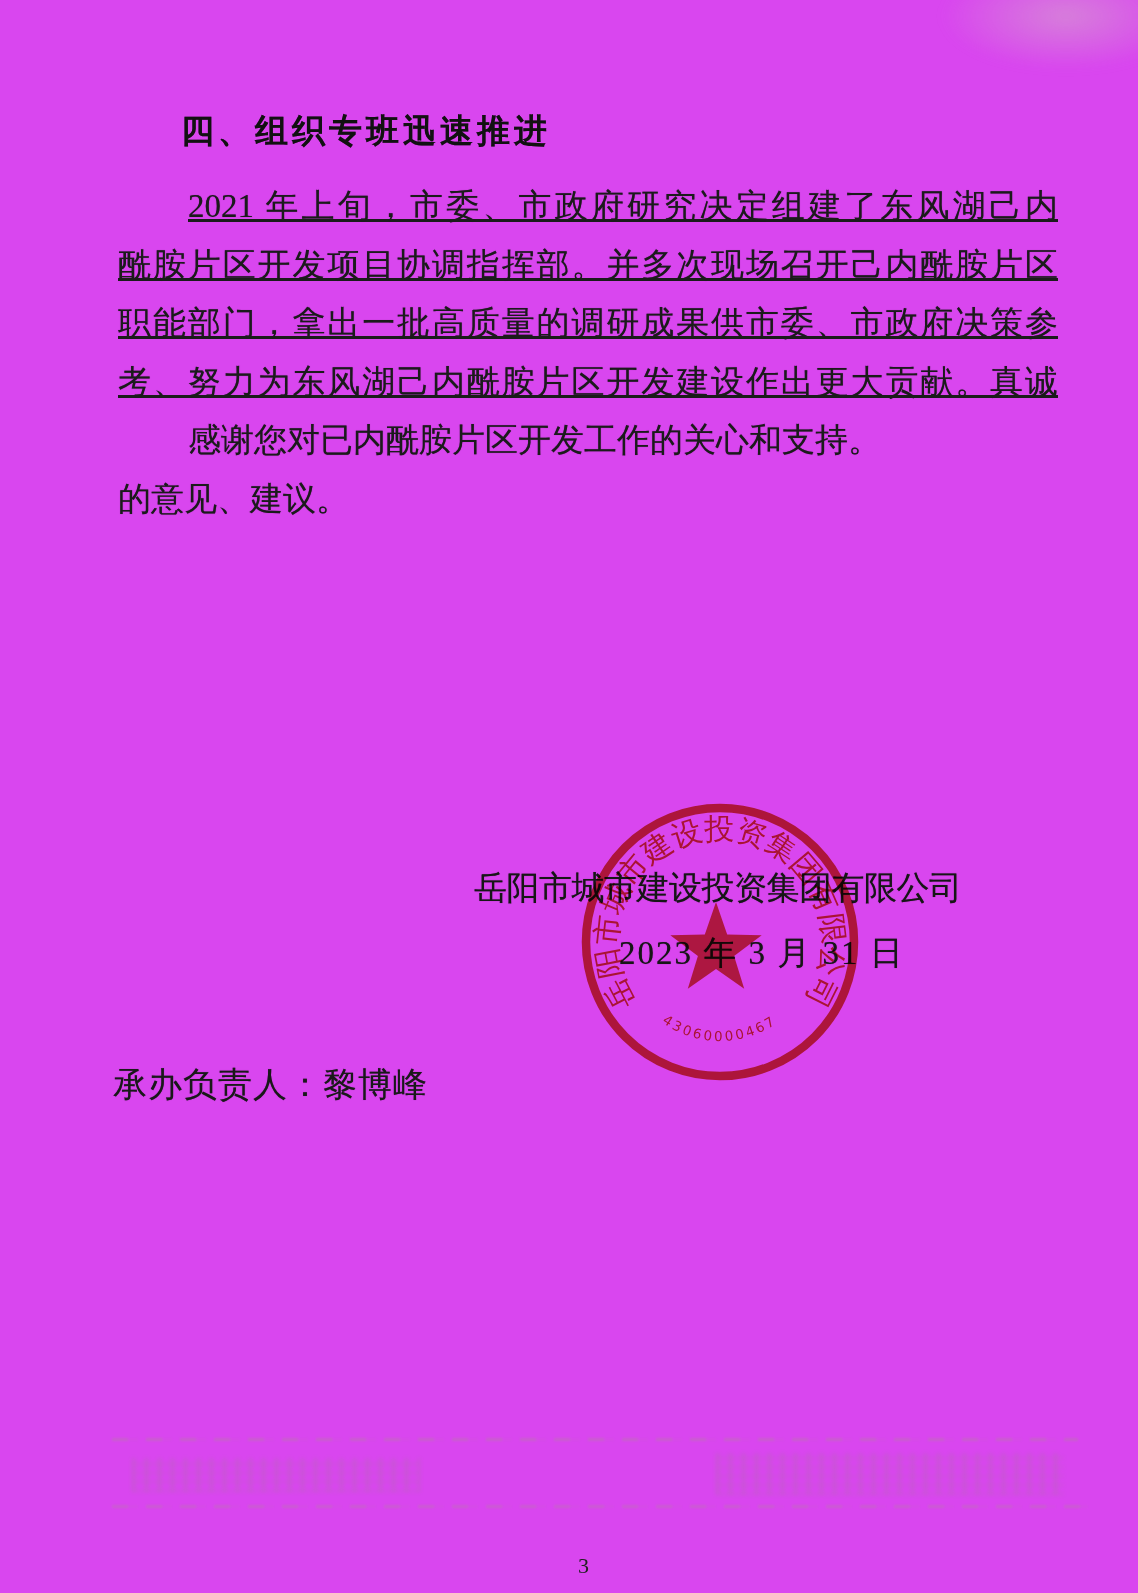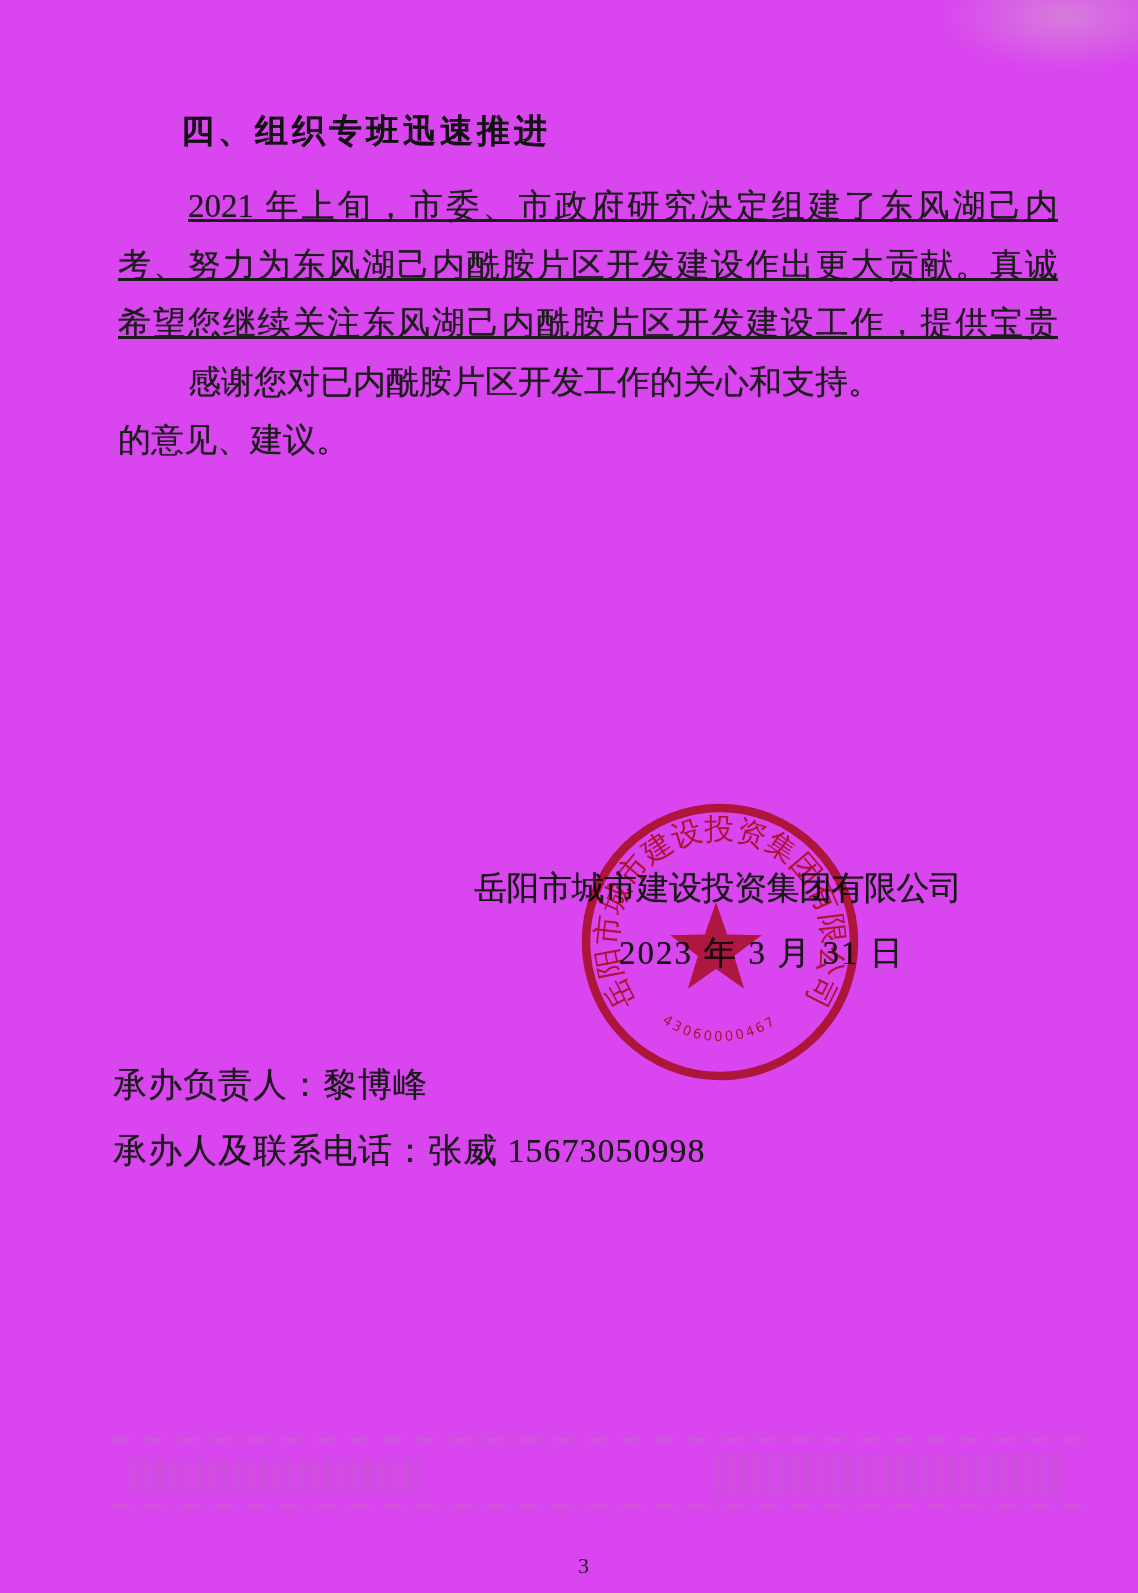--- a/index.html
+++ b/index.html
@@ -78,22 +78,23 @@
 <body>
 
 <div class="page">
 
   <div class="smudge-tr"></div>
 
   <div class="heading">四、组织专班迅速推进</div>
 
   <div class="body-block">
     <div class="bline just indent">2021 年上旬，市委、市政府研究决定组建了东风湖己内</div>
+    <div class="bline just">酰胺片区开发项目协调指挥部。并多次现场召开己内酰胺片区</div>
+    <div class="bline just">职能部门，拿出一批高质量的调研成果供市委、市政府决策参</div>
     <div class="bline just">考、努力为东风湖己内酰胺片区开发建设作出更大贡献。真诚</div>
-    <div class="bline just">希望您继续关注东风湖己内酰胺片区开发建设工作，提供宝贵</div>
     <div class="bline indent">感谢您对已内酰胺片区开发工作的关心和支持。</div>
     <div class="bline">的意见、建议。</div>
   </div>
 
   <div class="sig-company">岳阳市城市建设投资集团有限公司</div>
   <div class="sig-date">2023 年 3 月 31 日</div>
 
   <svg class="seal" viewBox="0 0 320 320" xmlns="http://www.w3.org/2000/svg" aria-hidden="true">
     <defs>
       <path id="arcTop" d="M 78.8 223.4 A 103 103 0 1 1 241.2 223.4" fill="none"></path>
@@ -103,21 +104,20 @@
     <text font-family="'Liberation Serif','DejaVu Serif',serif" font-size="30" fill="#c5382a" letter-spacing="0">
       <textPath href="#arcTop" startOffset="4">岳阳市城市建设投资集团有限公司</textPath>
     </text>
     <text font-family="'DejaVu Sans','Liberation Sans',sans-serif" font-size="13.5" fill="#c5382a" letter-spacing="2.6">
       <textPath href="#arcBottom" startOffset="2">4306000046788</textPath>
     </text>
     <polygon transform="translate(156,168)" points="0,-48 11.2,-15.4 45.7,-14.8 18.1,5.9 28.2,38.8 0,19 -28.2,38.8 -18.1,5.9 -45.7,-14.8 -11.2,-15.4" fill="#c5382a" opacity="0.93"></polygon>
   </svg>
 
   <div class="contact-line l1">承办负责人：黎博峰</div>
-  <div class="contact-line l2">承办人及联系电话：张威  15673050998</div>
 
   <div class="ghost-line g1"></div>
   <div class="ghost-text gl"></div>
   <div class="ghost-text gr"></div>
   <div class="ghost-line g2"></div>
 
   <div class="page-number">3</div>
 
 </div>
 

